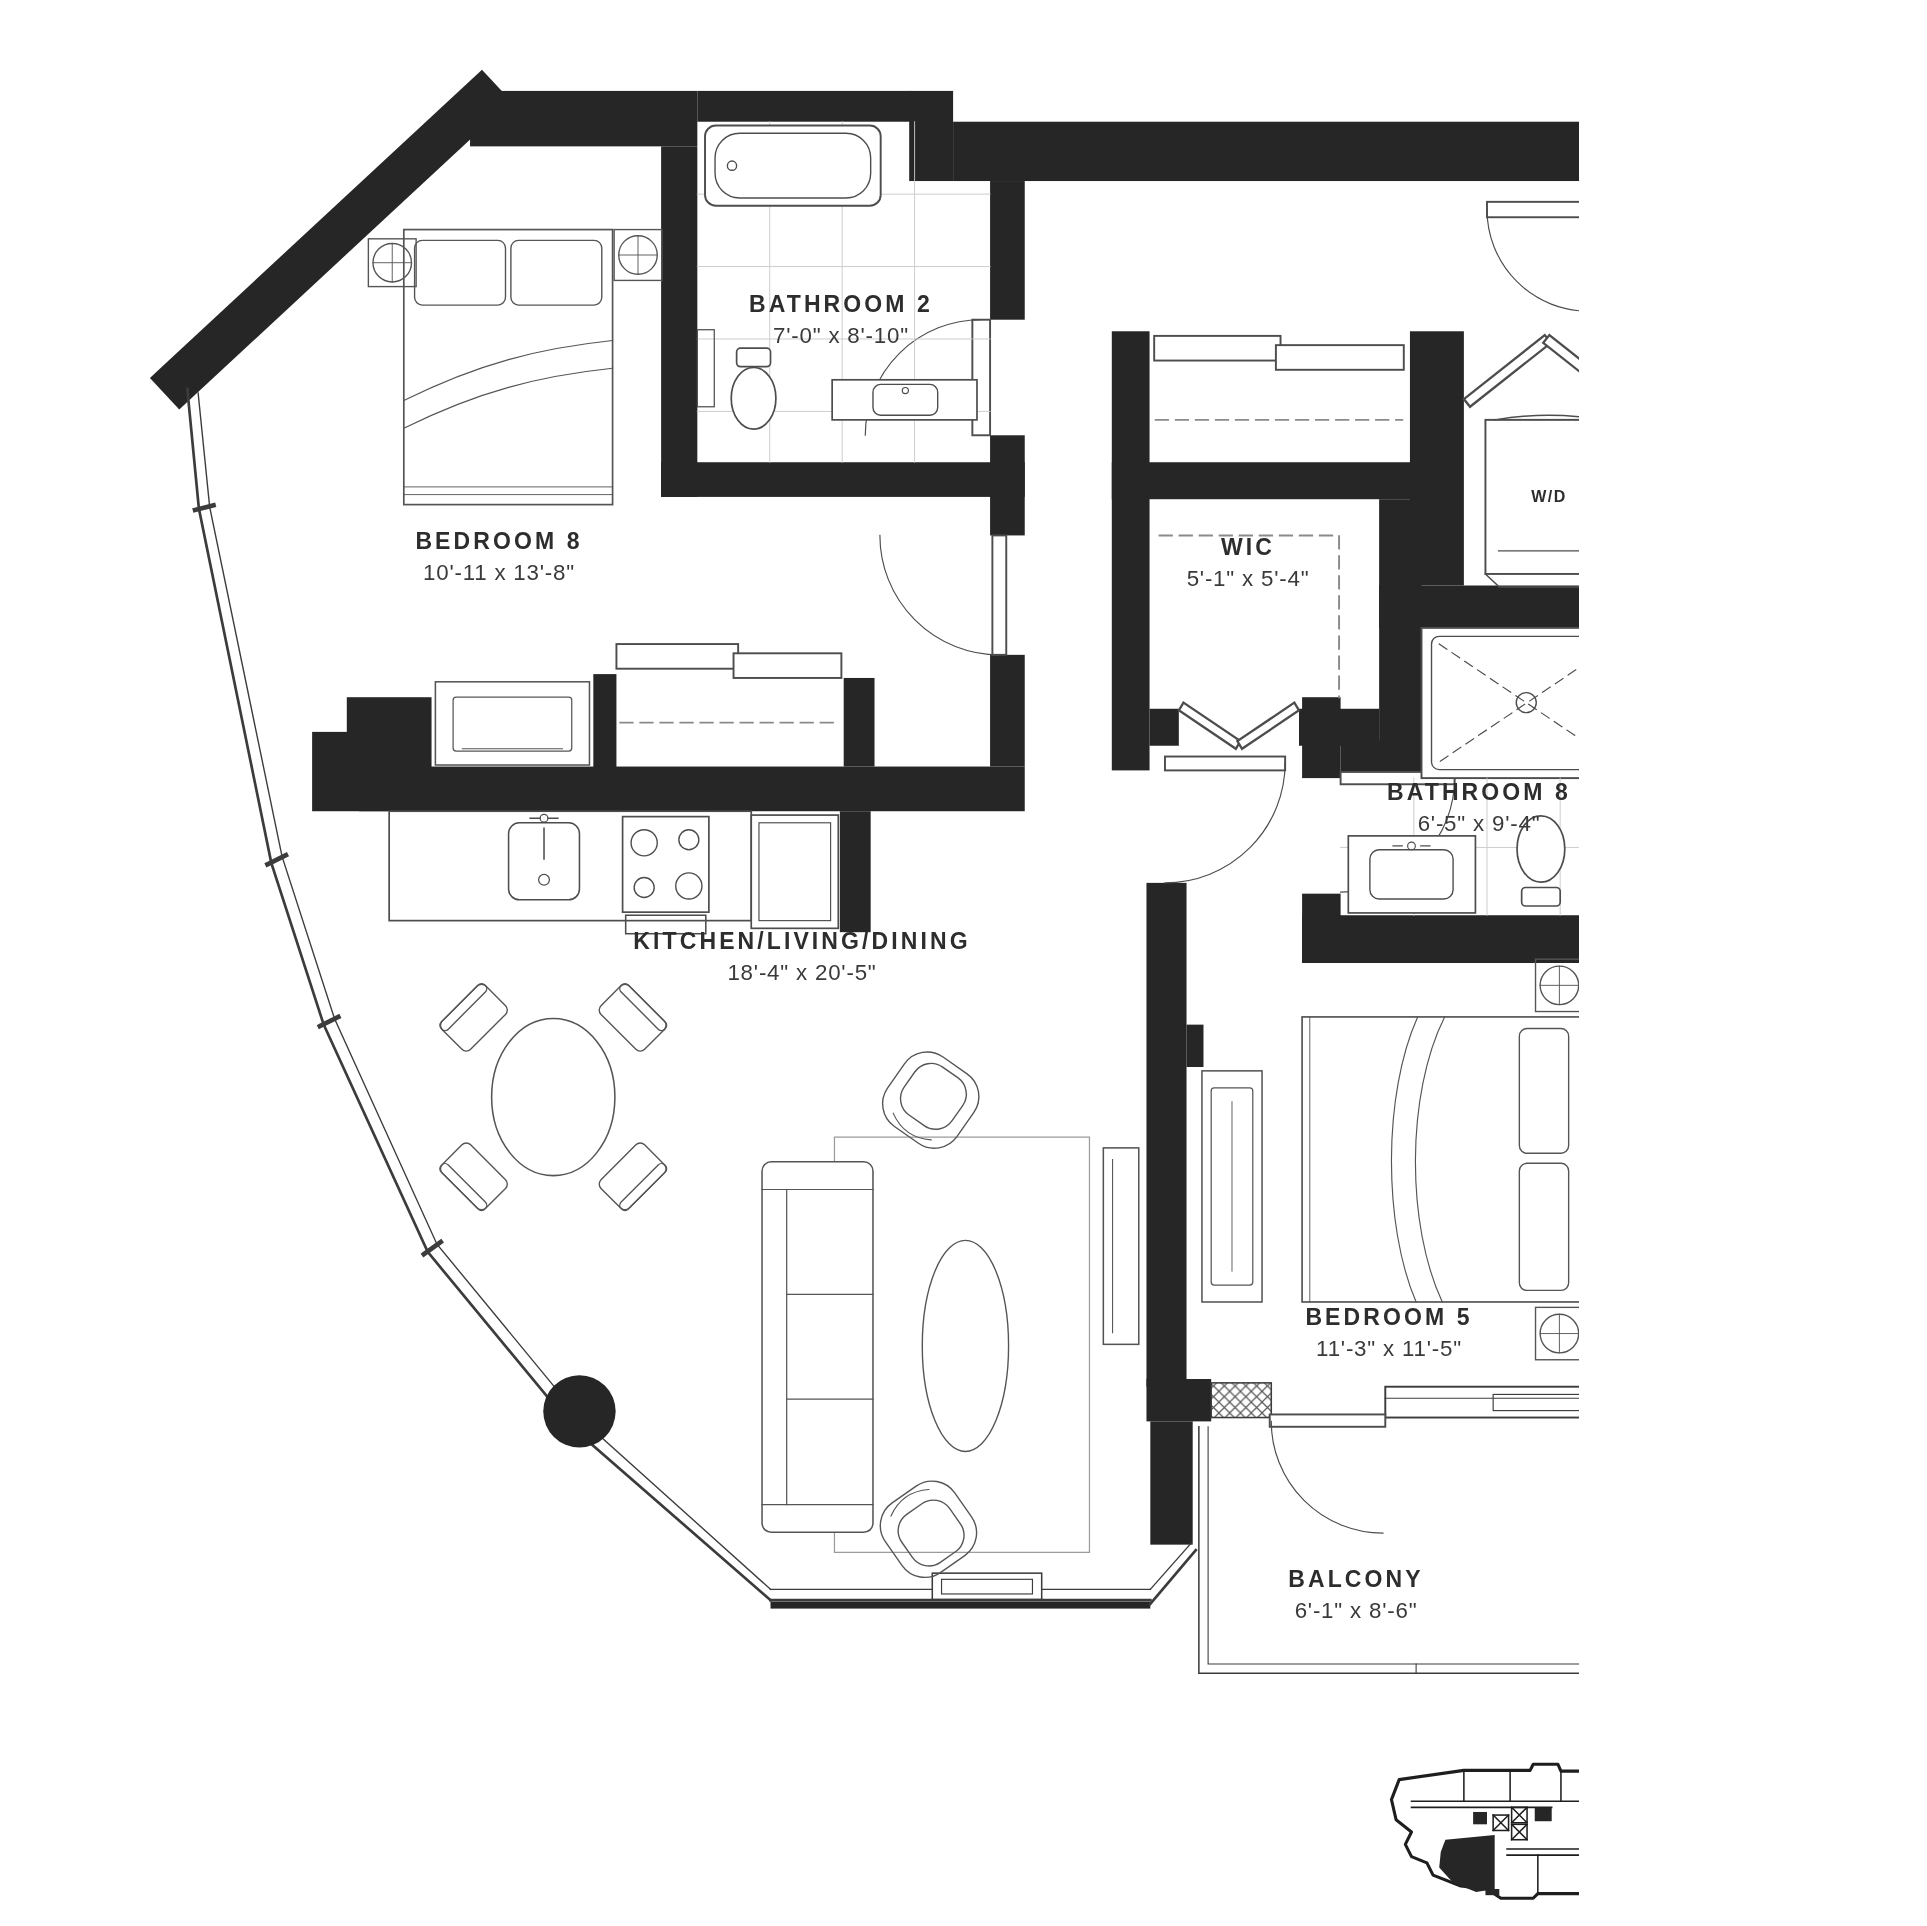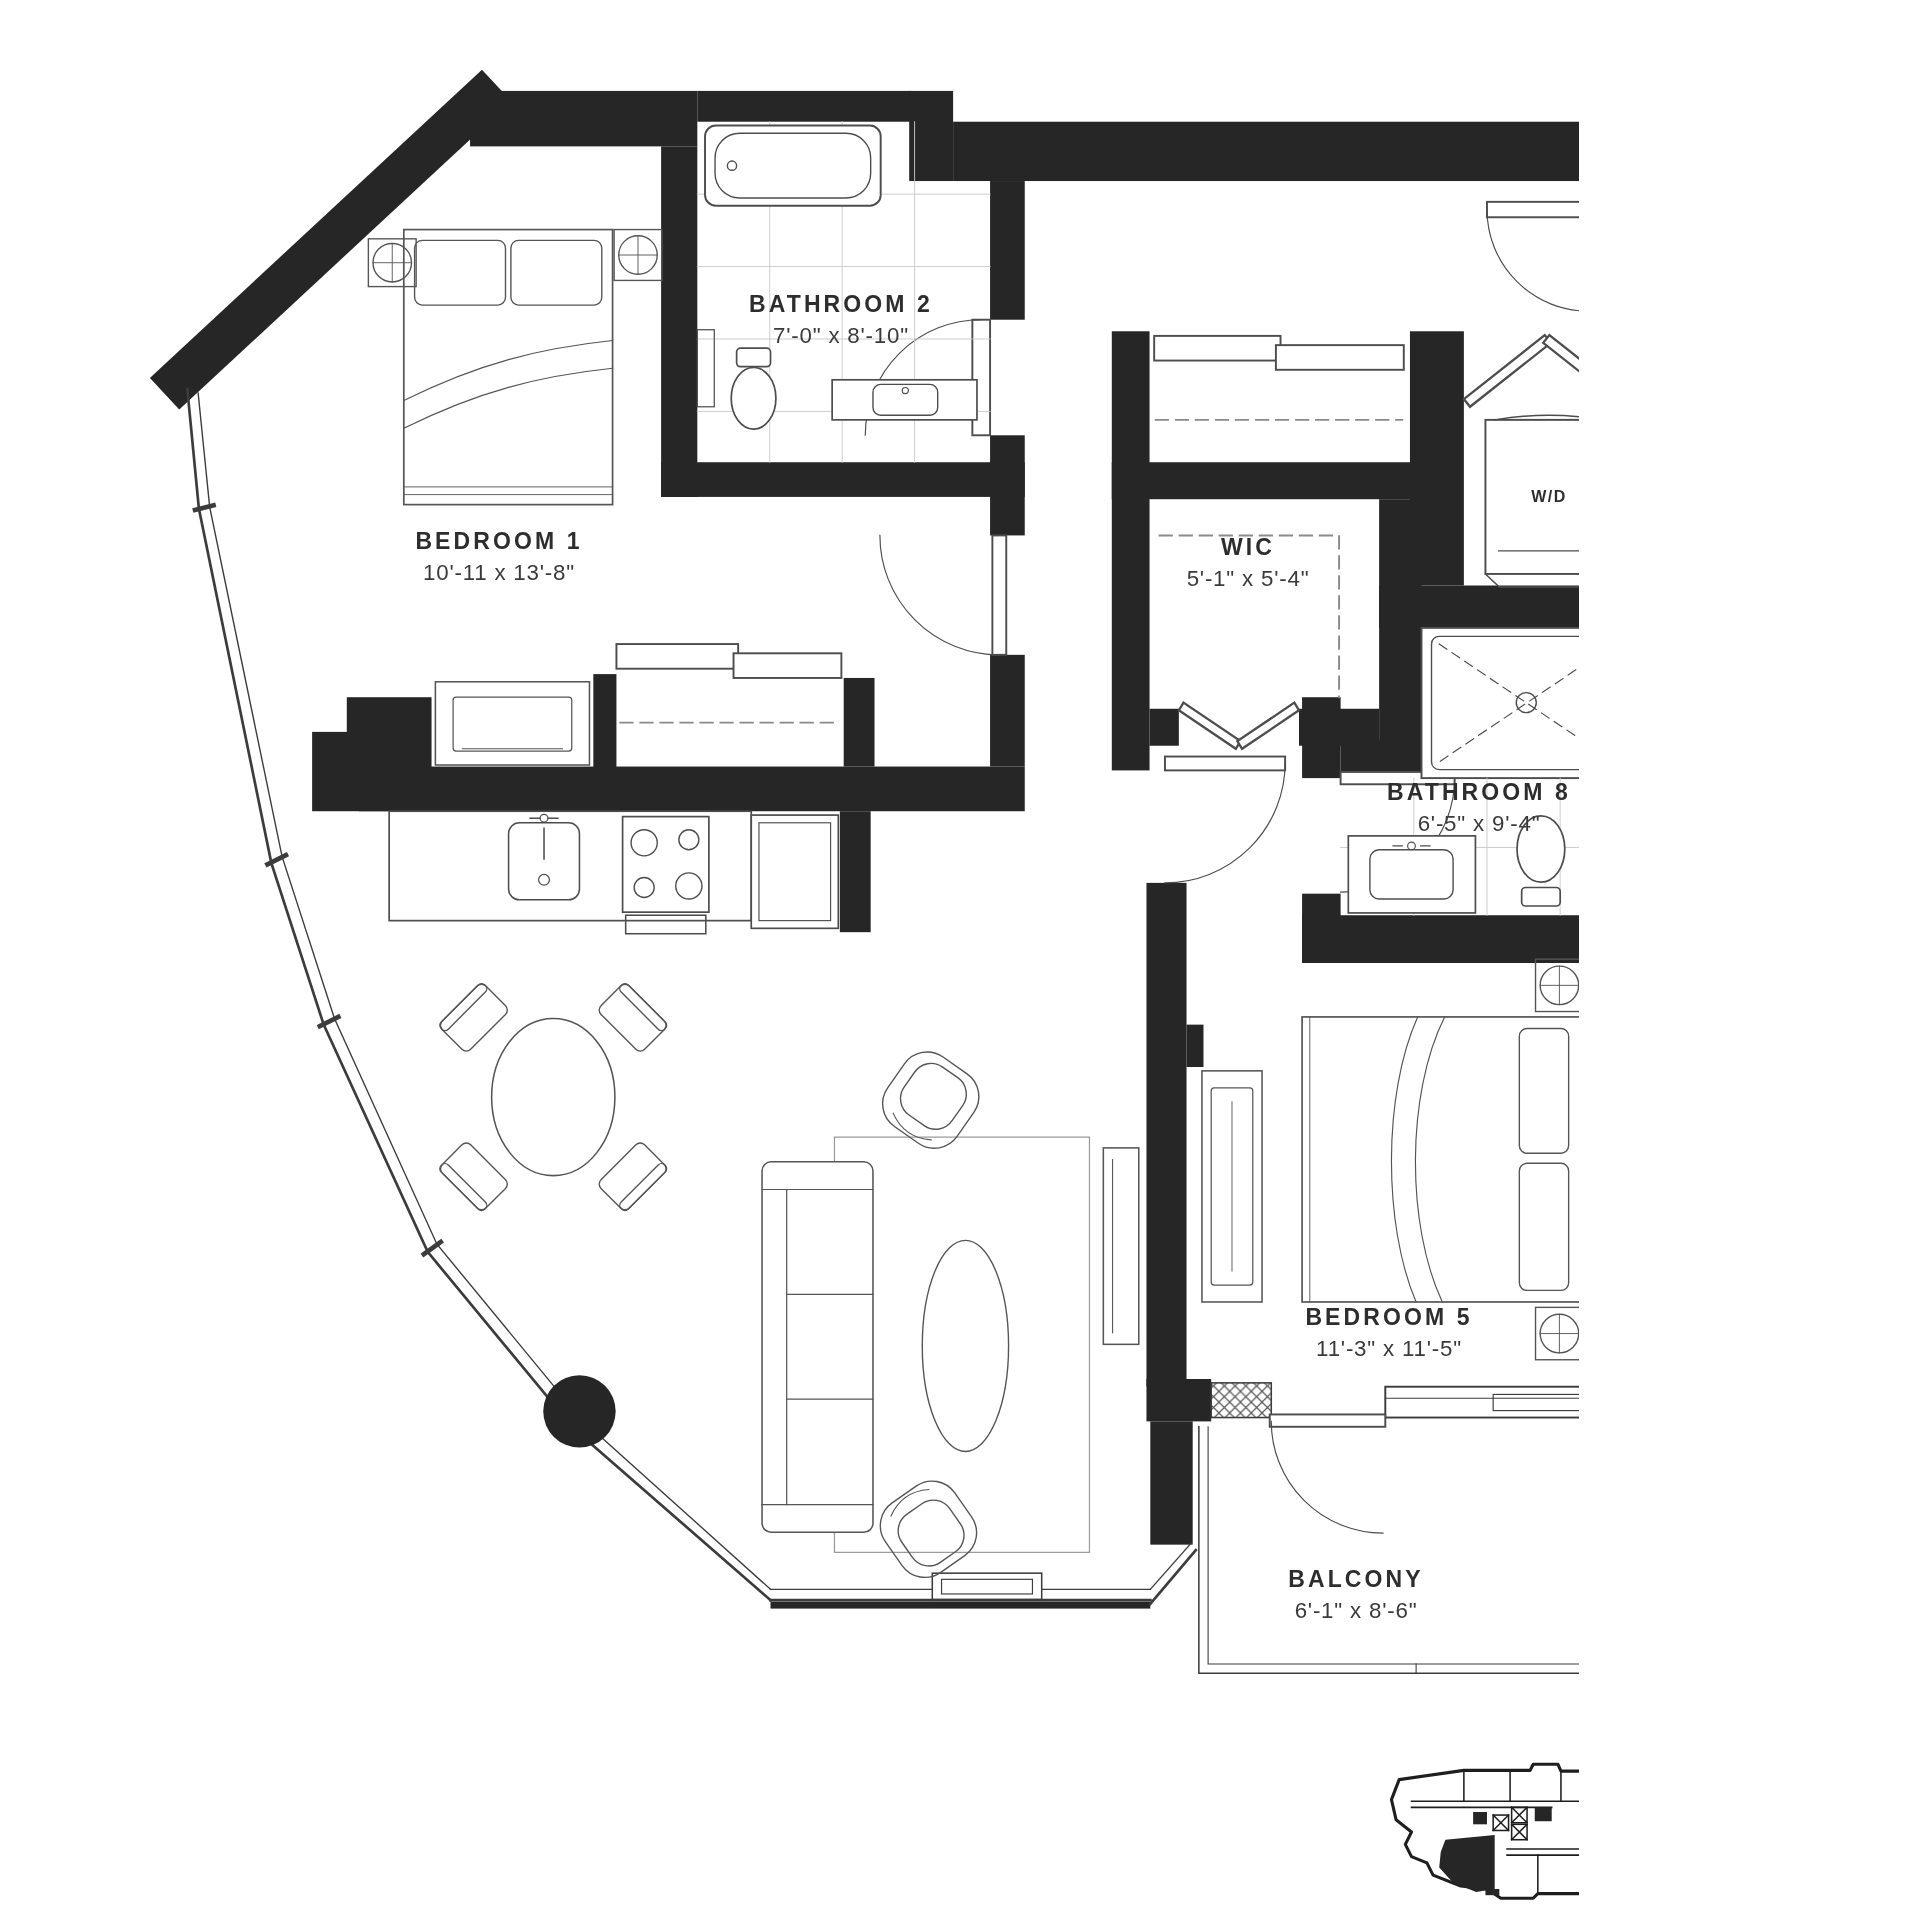--- a/index.html
+++ b/index.html
@@ -354,38 +354,42 @@
     <rect x="1928" y="2452" width="18" height="8" fill="#262626" stroke="none"></rect>
   </g>
 </svg>
 
 <div class="room-label" style="left:841px;top:320px">
   <div class="t">BATHROOM 2</div>
   <div class="d">7'-0" x 8'-10"</div>
 </div>
 
 <div class="room-label" style="left:499px;top:557px">
-  <div class="t">BEDROOM 1</div>
+  <div class="t">BEDROOM 8</div>
   <div class="d">10'-11 x 13'-8"</div>
 </div>
 
 <div class="room-label" style="left:1248px;top:563px">
   <div class="t">WIC</div>
   <div class="d">5'-1" x 5'-4"</div>
 </div>
 
 <div class="room-label wd-label" style="left:1549px;top:497px">
   <div class="t">W/D</div>
 </div>
 
 <div class="room-label" style="left:1479px;top:808px">
   <div class="t">BATHROOM 8</div>
   <div class="d">6'-5" x 9'-4"</div>
 </div>
 
+<div class="room-label" style="left:802px;top:957px">
+  <div class="t">KITCHEN/LIVING/DINING</div>
+  <div class="d">18'-4" x 20'-5"</div>
+</div>
 
 <div class="room-label" style="left:1389px;top:1333px">
   <div class="t">BEDROOM 5</div>
   <div class="d">11'-3" x 11'-5"</div>
 </div>
 
 <div class="room-label" style="left:1356px;top:1595px">
   <div class="t">BALCONY</div>
   <div class="d">6'-1" x 8'-6"</div>
 </div>

